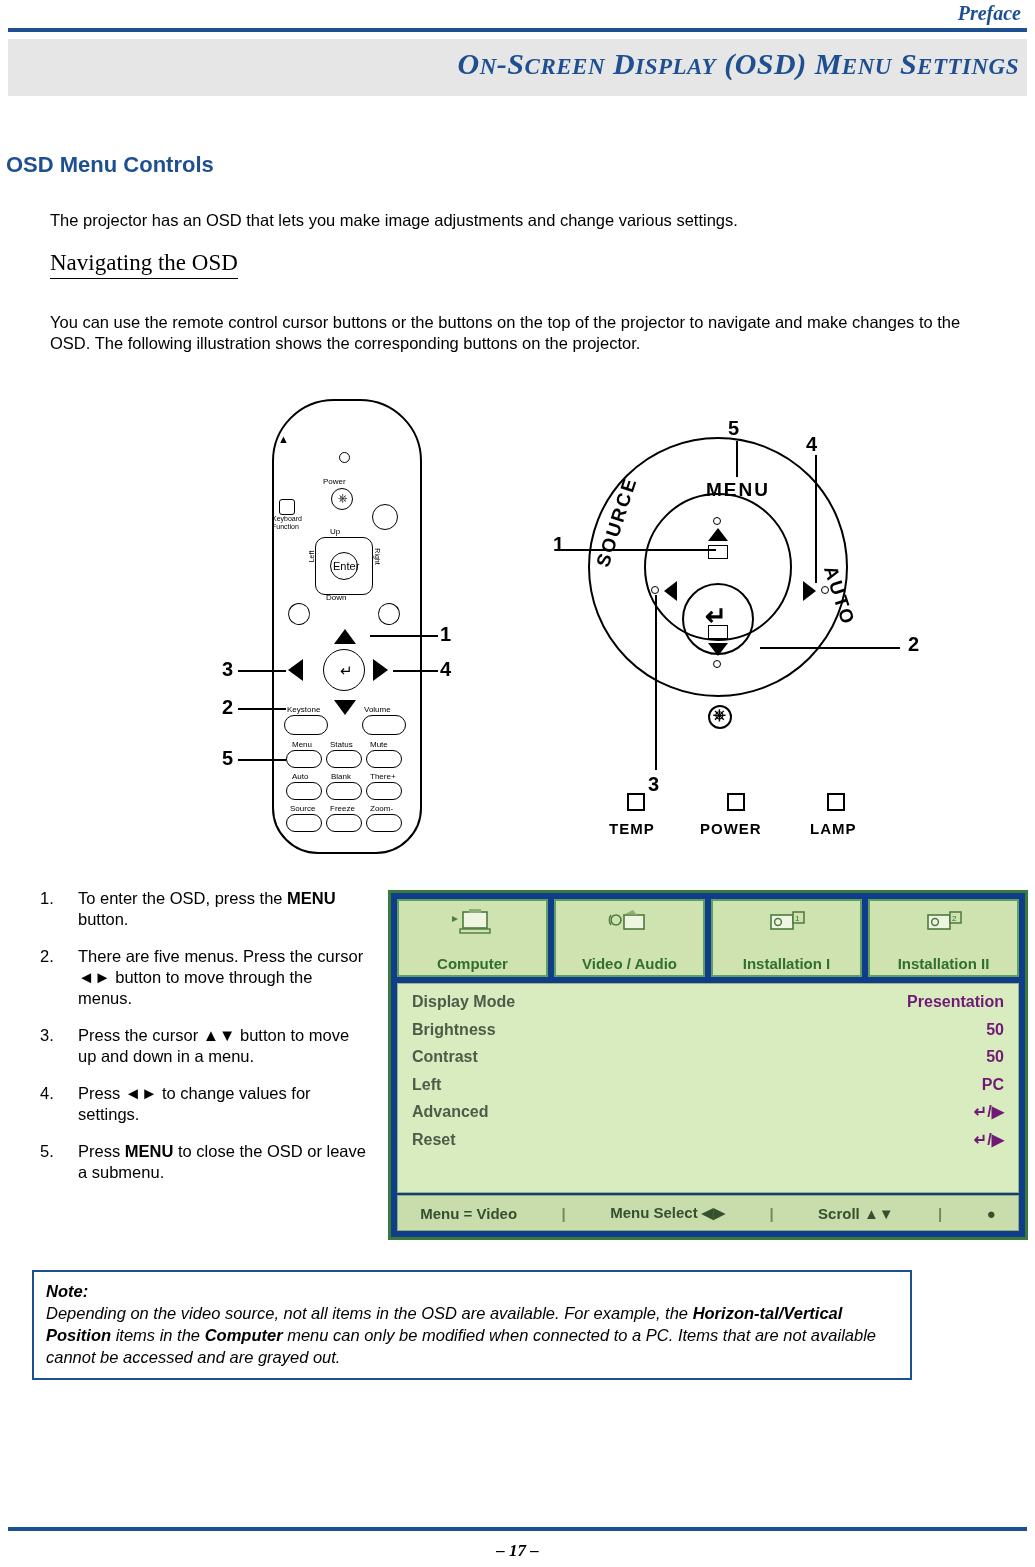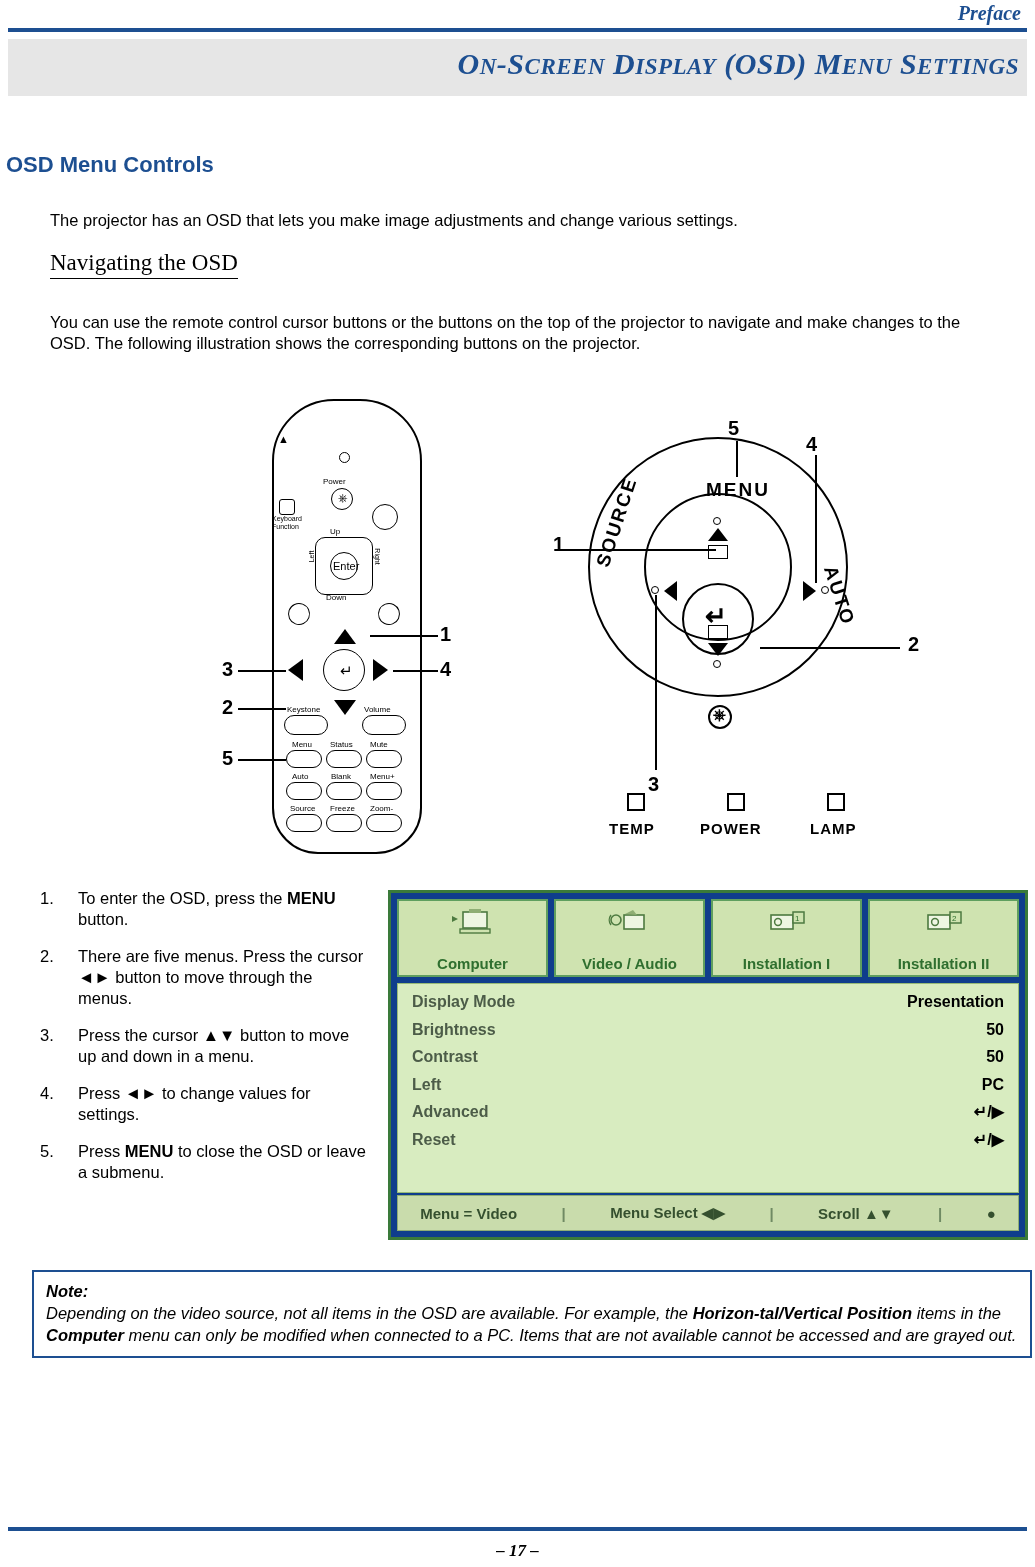--- a/index.html
+++ b/index.html
@@ -254,21 +254,21 @@
   }
   .osd-row {
     display: flex;
     justify-content: space-between;
     font-size: 16px;
     font-weight: bold;
     color: #5f6f5a;
     line-height: 27.5px;
   }
   .osd-row .lbl { color: #4c5c48; }
-  .osd-row .val { color: #000000; }
+  .osd-row .val { color: #701a75; }
   .osd-footer {
     position: absolute;
     left: 6px;
     right: 6px;
     bottom: 6px;
     height: 36px;
     background: #c9dcac;
     border: 1px solid #8fae74;
     box-sizing: border-box;
     display: flex;
@@ -277,21 +277,21 @@
     font-size: 15px;
     font-weight: bold;
     color: #35502f;
   }
   .osd-footer .sep { color: #6f8a63; }
   
   .note {
     position: absolute;
     top: 1270px;
     left: 32px;
-    width: 1000px;
+    width: 880px;
     border: 2px solid #1d4f91;
     box-sizing: border-box;
     padding: 8px 12px 10px 12px;
   }
   .note .t {
     font-size: 16.5px;
     font-style: italic;
     line-height: 22px;
   }
   .note .t b { font-style: italic; }
@@ -377,21 +377,21 @@
 
       <div class="rm-label" style="left:292px; top:345px;">Menu</div>
       <div class="rm-label" style="left:330px; top:345px;">Status</div>
       <div class="rm-label" style="left:370px; top:345px;">Mute</div>
       <div class="rm-rrect" style="left:286px; top:355px; width:36px; height:18px;"></div>
       <div class="rm-rrect" style="left:326px; top:355px; width:36px; height:18px;"></div>
       <div class="rm-rrect" style="left:366px; top:355px; width:36px; height:18px;"></div>
 
       <div class="rm-label" style="left:292px; top:377px;">Auto</div>
       <div class="rm-label" style="left:331px; top:377px;">Blank</div>
-      <div class="rm-label" style="left:370px; top:377px;">Menu+</div>
+      <div class="rm-label" style="left:370px; top:377px;">There+</div>
       <div class="rm-rrect" style="left:286px; top:387px; width:36px; height:18px;"></div>
       <div class="rm-rrect" style="left:326px; top:387px; width:36px; height:18px;"></div>
       <div class="rm-rrect" style="left:366px; top:387px; width:36px; height:18px;"></div>
 
       <div class="rm-label" style="left:290px; top:409px;">Source</div>
       <div class="rm-label" style="left:330px; top:409px;">Freeze</div>
       <div class="rm-label" style="left:370px; top:409px;">Zoom-</div>
       <div class="rm-rrect" style="left:286px; top:419px; width:36px; height:18px;"></div>
       <div class="rm-rrect" style="left:326px; top:419px; width:36px; height:18px;"></div>
       <div class="rm-rrect" style="left:366px; top:419px; width:36px; height:18px;"></div>

